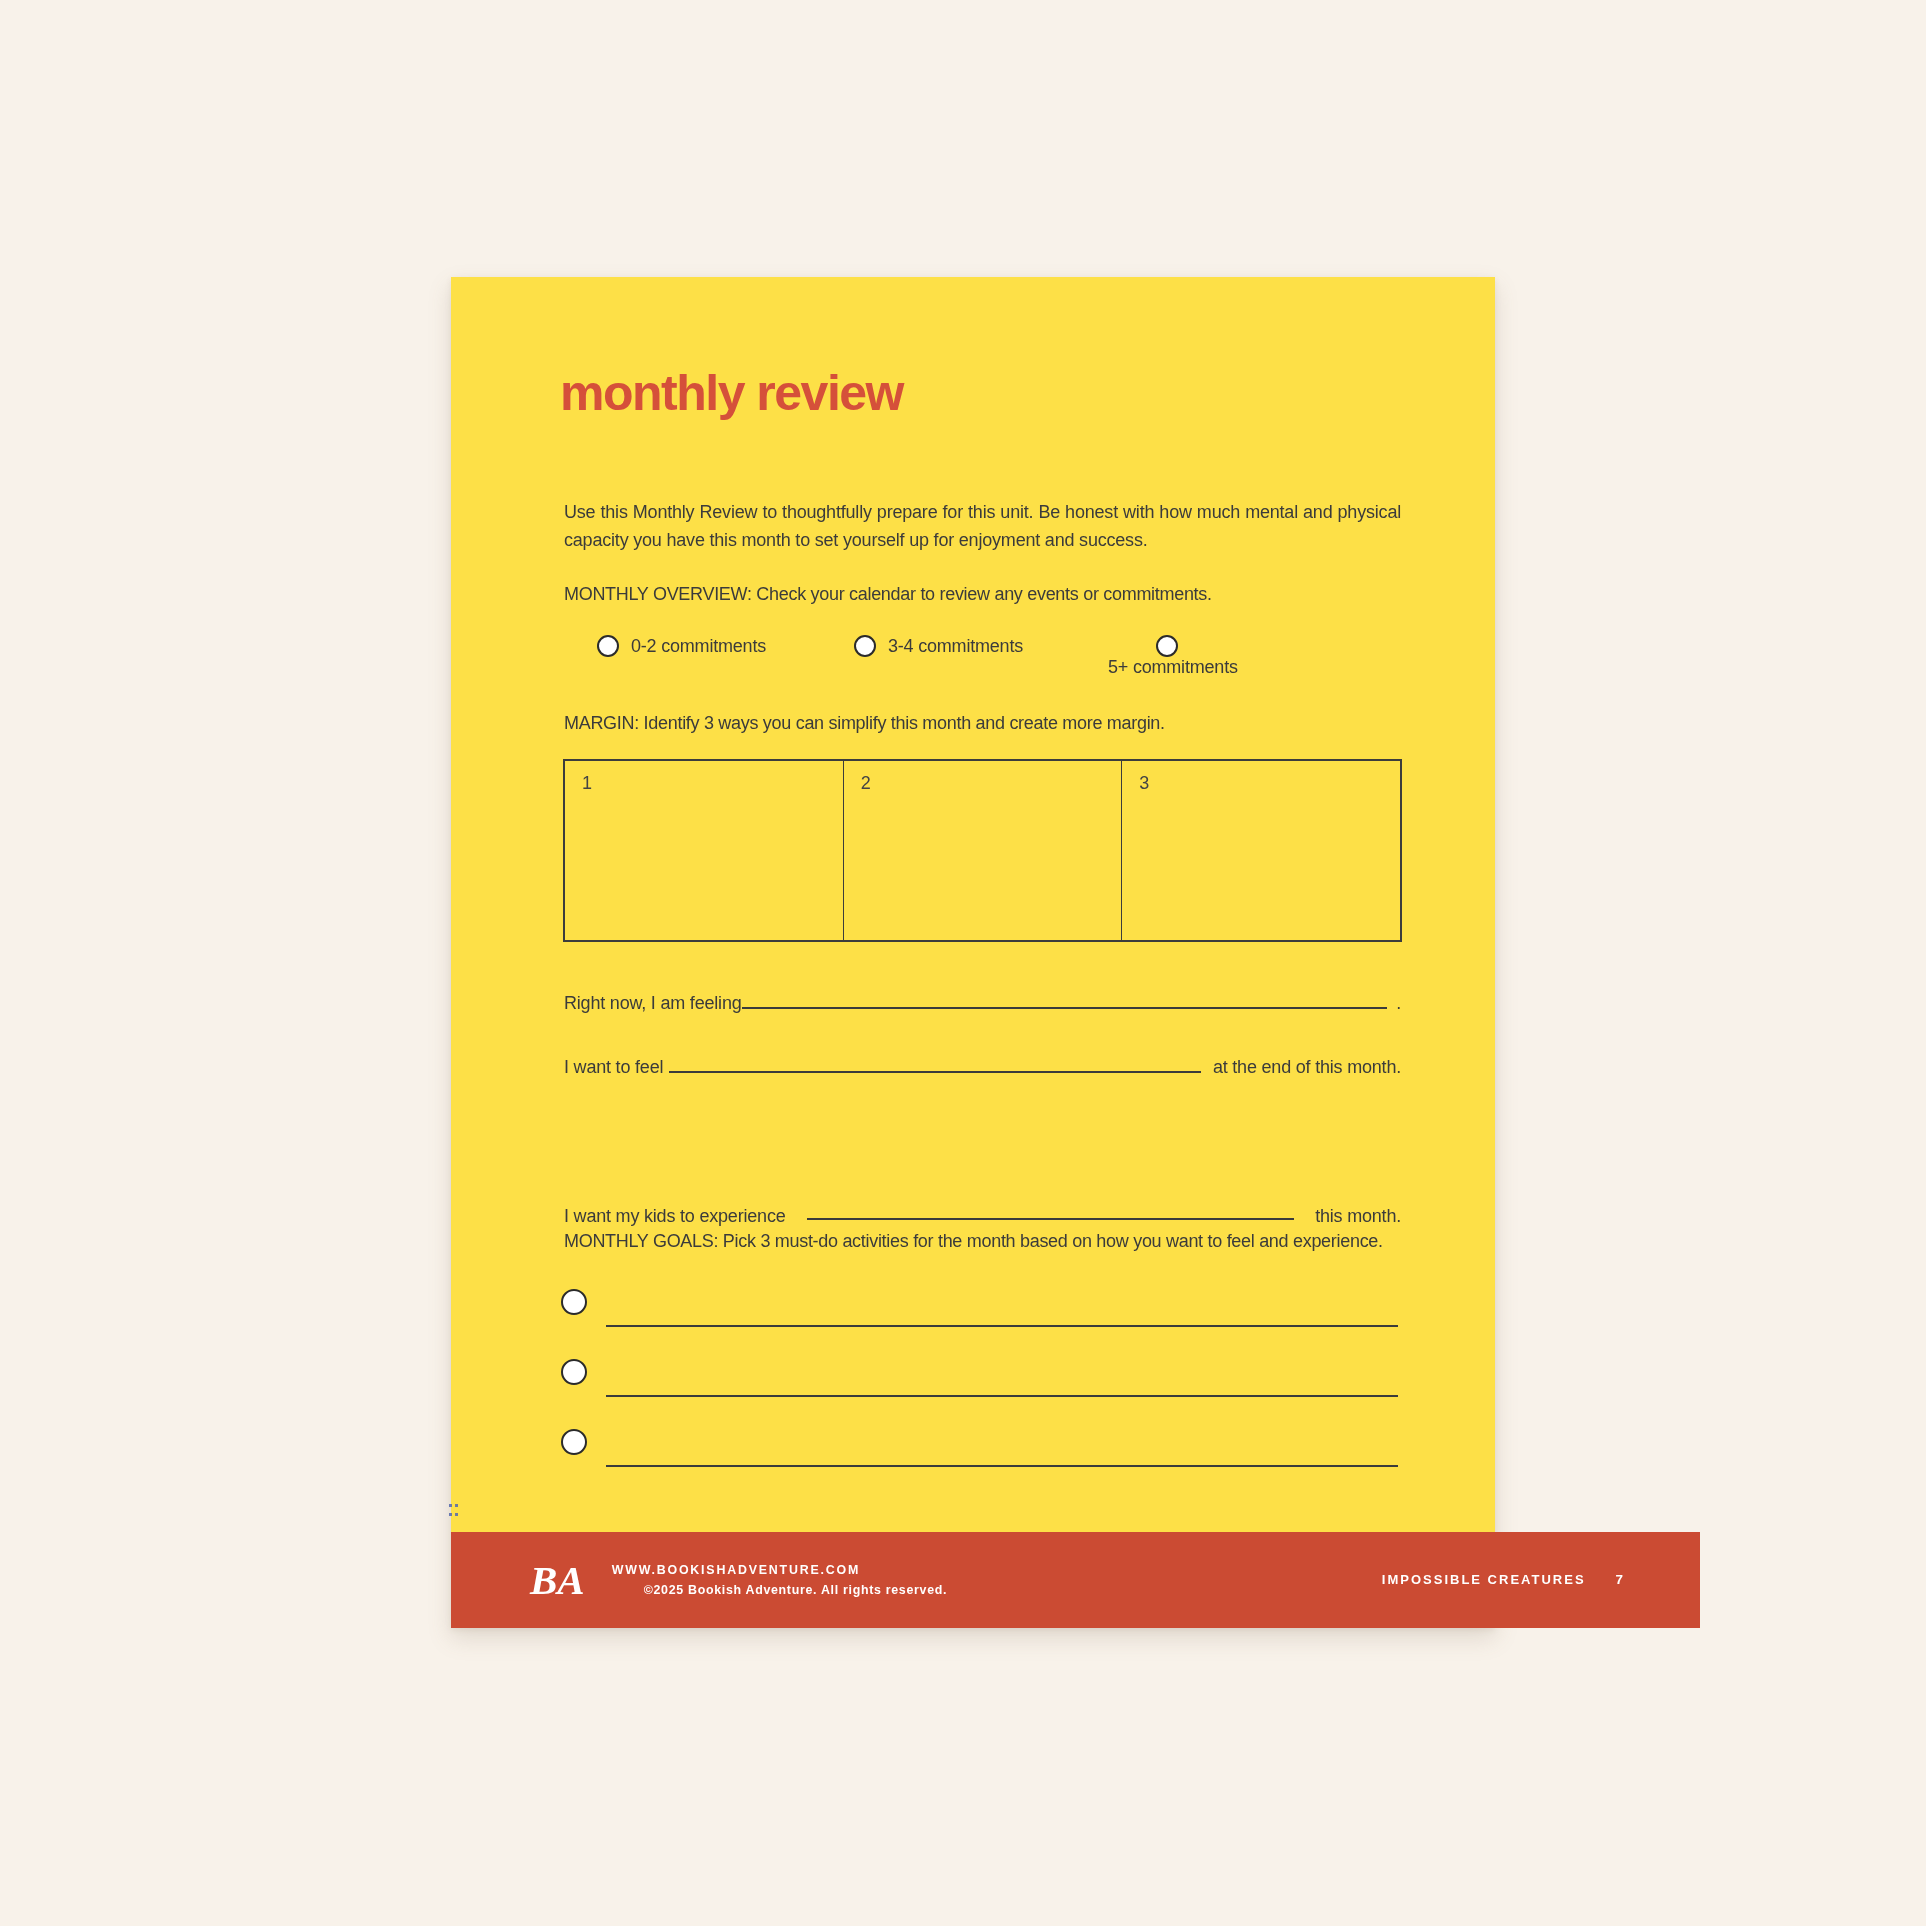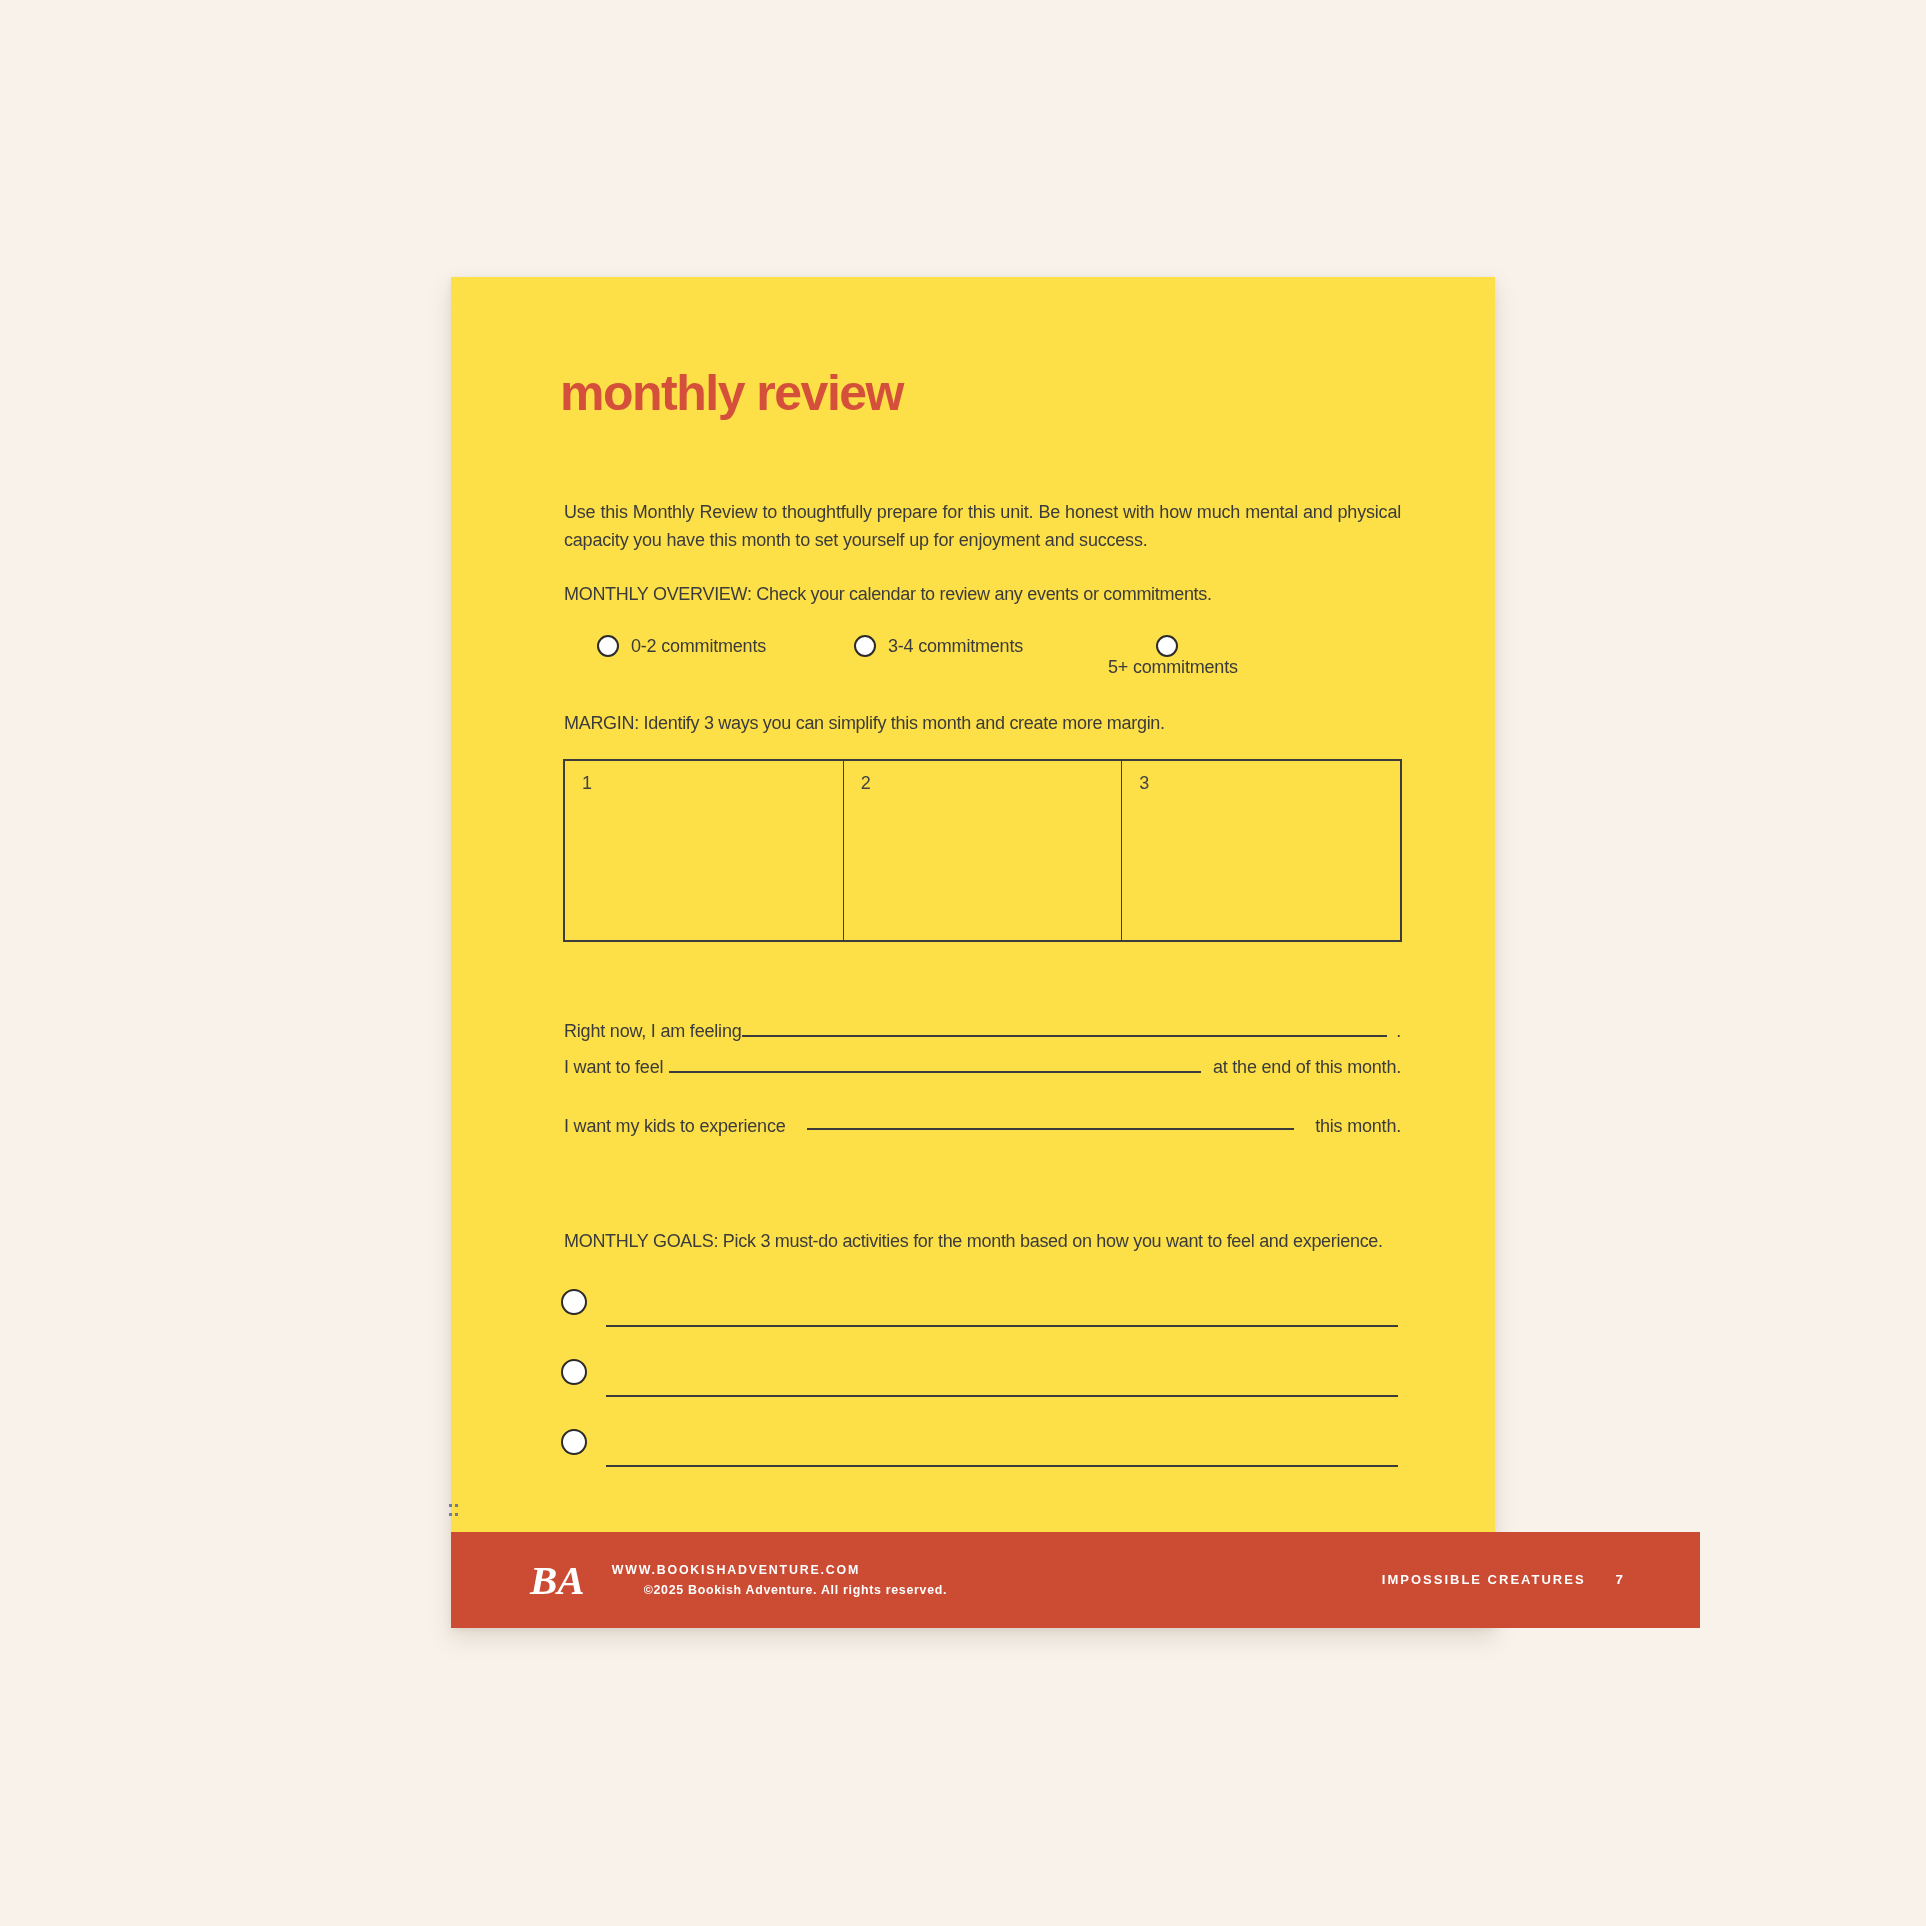--- a/index.html
+++ b/index.html
@@ -72,25 +72,25 @@
     width:837px;
     display:flex;align-items:baseline;
     font-size:18px;color:#3b3b3b;letter-spacing:-0.2px;
   }
   .fill-row .txt{white-space:nowrap;flex:0 0 auto;}
   .blank-underline{
     flex:1 1 auto;height:14px;
     border-bottom:2px solid #3b3b3b;
     margin-bottom:-4px;
   }
-  .fill-feeling{top:744px;}
+  .fill-feeling{top:716px;}
   .fill-feeling .suffix{margin-left:9px;}
   .fill-want{top:780px;}
   .fill-want .blank-underline{margin-right:12px;margin-left:6px;}
-  .fill-kids{top:839px;gap:7px;}
+  .fill-kids{top:929px;gap:7px;}
   .blank-midline{
     flex:1 1 auto;height:0;
     border-top:2px solid #3b3b3b;
     align-self:center;
     margin:4px 14px 0 14px;
   }
 
   .goal-row{position:absolute;left:0;width:1044px;height:44px;}
   .goal-row.g0{top:1012px;}
   .goal-row.g1{top:1082px;}

